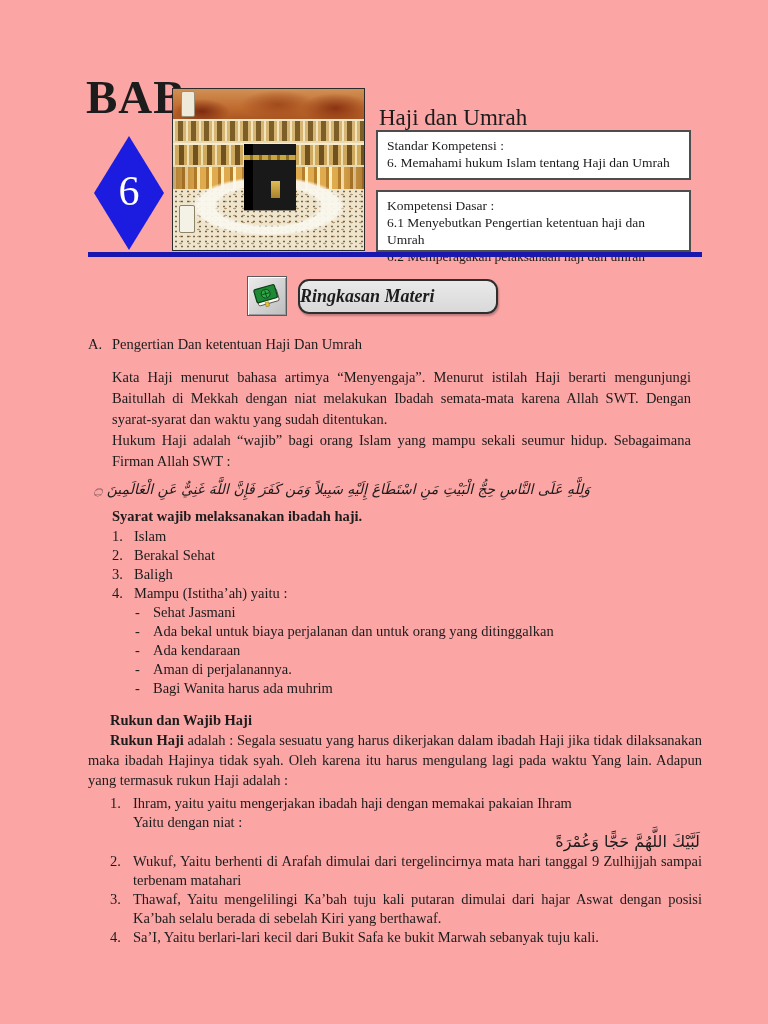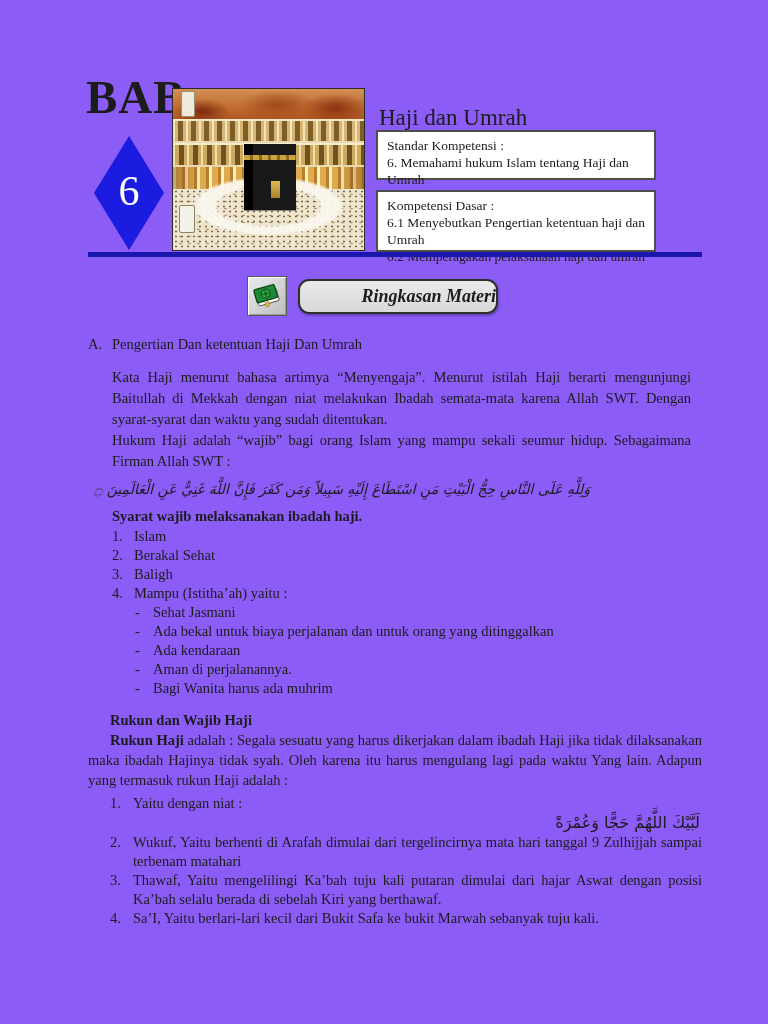--- a/index.html
+++ b/index.html
@@ -6,21 +6,21 @@
     --chapter_diamond:#1c1ce0;
     --divider_blue:#1a17ae;
     --box_border:#4d4d4d;
     --pill_bg:#d9d9d9;
     --ink:#1c1c1c;
   }
   *{margin:0;padding:0;box-sizing:border-box;}
   html,body{background:#888;}
   .page{
     position:relative;width:768px;height:1024px;margin:0 auto;
-    background:#8b5cf6;overflow:hidden;color:var(--ink);
+    background:#fca5a5;overflow:hidden;color:var(--ink);
     font-family:"Liberation Serif","DejaVu Serif",serif;
     font-size:14.5px;line-height:21px;
   }
   
   .bab{position:absolute;left:86px;top:74px;font-size:47px;line-height:1;font-weight:700;letter-spacing:1px;}
   .diamond{position:absolute;left:94px;top:136px;width:70px;height:114px;
     background:var(--chapter_diamond);
     clip-path:polygon(50% 0,100% 50%,50% 100%,0 50%);
     display:flex;align-items:center;justify-content:center;}
   .diamond span{color:#fff;font-size:42px;line-height:1;margin-top:-4px;}
@@ -47,31 +47,31 @@
     background-size:6px 5px,9px 7px;background-position:0 0,3px 2px;}
   .k-ring{position:absolute;left:0;top:84px;width:100%;height:79px;
     background:radial-gradient(ellipse 88px 34px at 50% 42%,rgba(250,247,238,0) 55%,rgba(250,247,238,.95) 62% 80%,rgba(250,247,238,0) 88%);}
   .k-cube{position:absolute;left:71px;top:55px;width:52px;height:66px;
     background:linear-gradient(90deg,#000 0 9px,#191919 9px 100%);box-shadow:0 1px 0 rgba(0,0,0,.4);}
   .k-band{position:absolute;left:0;top:11px;width:100%;height:5px;
     background:repeating-linear-gradient(90deg,#caa43c 0 6px,#8a6d1f 6px 9px);}
   .k-door{position:absolute;left:27px;top:37px;width:9px;height:17px;background:linear-gradient(180deg,#e0bc55,#a8822c);}
   .k-maqam{position:absolute;left:6px;top:116px;width:16px;height:28px;background:#f4f1e6;border:1px solid #8d8468;border-radius:2px;}
   .title{position:absolute;left:379px;top:104px;font-size:23px;font-weight:400;line-height:1.2;}
-  .kbox{position:absolute;left:376px;width:280px;border:2px solid var(--box_border);background:#fff;padding:5px 9px;
+  .kbox{position:absolute;left:376px;width:315px;border:2px solid var(--box_border);background:#fff;padding:5px 9px;
     font-size:13.5px;line-height:17px;}
   .kbox.sk{top:130px;height:50px;}
   .kbox.kd{top:190px;height:62px;}
   .rule{position:absolute;left:88px;top:252px;width:614px;height:5px;background:var(--divider_blue);}
   .quran-btn{position:absolute;left:247px;top:276px;width:40px;height:40px;
     background:linear-gradient(135deg,#ececec,#bdbdbd);border:1px solid #5a5a5a;
     box-shadow:inset 1px 1px 0 #fff,inset -1px -1px 0 #9a9a9a;display:flex;align-items:center;justify-content:center;}
   .pill{position:absolute;left:298px;top:279px;width:200px;height:35px;
     background:linear-gradient(180deg,#e9e9e9,var(--pill_bg));border:2px solid #2e2e2e;border-radius:11px;
-    box-shadow:1px 2px 2px rgba(0,0,0,.25);display:flex;align-items:center;justify-content:flex-end;}
+    box-shadow:1px 2px 2px rgba(0,0,0,.25);display:flex;align-items:center;justify-content:flex-start;}
   .pill span{font-size:18px;font-weight:700;font-style:italic;}
   
   .bodytext{position:absolute;left:88px;top:334px;width:614px;}
   .a-head{display:flex;margin-bottom:12px;}
   .a-head .marker{width:24px;flex:0 0 24px;}
   .indent{margin-left:24px;margin-right:11px;text-align:justify;}
   .arabic{direction:rtl;font-family:"DejaVu Sans",sans-serif;}
   .verse{font-size:14px;line-height:30px;text-align:left;margin:2px 30px 2px 6px;font-style:italic;}
   .artinya{margin-right:11px;text-align:justify;text-indent:4px;margin-bottom:10px;}
   .bold{font-weight:700;}
@@ -204,20 +204,21 @@
     </div>
 
     <p class="bold rukun-head indent" style="margin-left:22px;">Rukun dan Wajib Haji</p>
 
     <p class="rukun-para"><span class="bold">Rukun Haji</span><span> adalah : Segala sesuatu yang harus dikerjakan dalam ibadah Haji jika tidak dilaksanakan maka ibadah Hajinya tidak syah. Oleh karena itu  harus mengulang lagi pada waktu Yang  lain. Adapun yang termasuk rukun Haji adalah :</span></p>
 
     <div class="rlist">
       <div class="item">
         <span class="num">1.</span>
         <div class="li-body">
+          <p>Ihram, yaitu yaitu mengerjakan ibadah haji dengan memakai pakaian Ihram</p>
           <p>Yaitu dengan  niat :</p>
           <p class="arabic niat" dir="rtl">لَبَّيْكَ اللَّهُمَّ حَجًّا وَعُمْرَةً</p>
         </div>
       </div>
       <div class="item">
         <span class="num">2.</span>
         <div class="li-body">
             <p>Wukuf, Yaitu berhenti di Arafah  dimulai dari tergelincirnya mata hari   tanggal 9 Zulhijjah sampai terbenam matahari</p>
           </div>
       </div>

